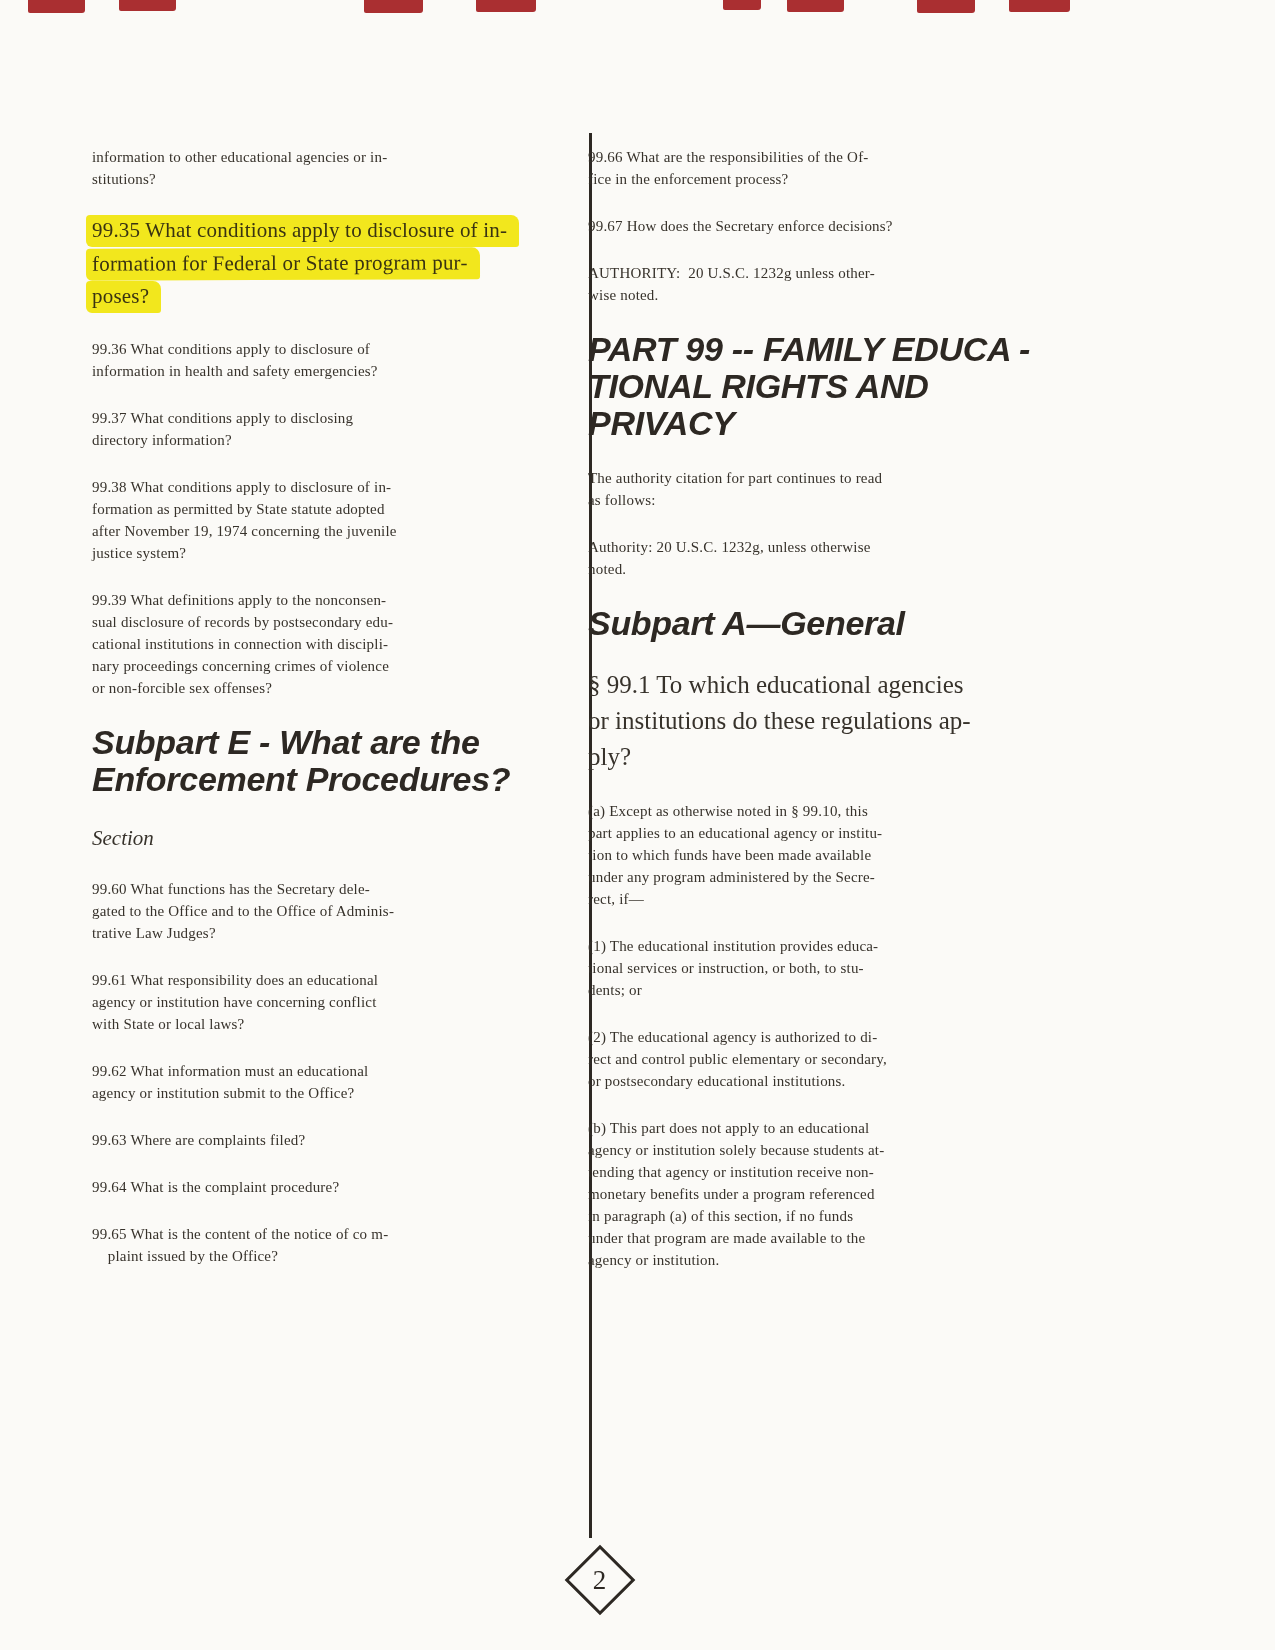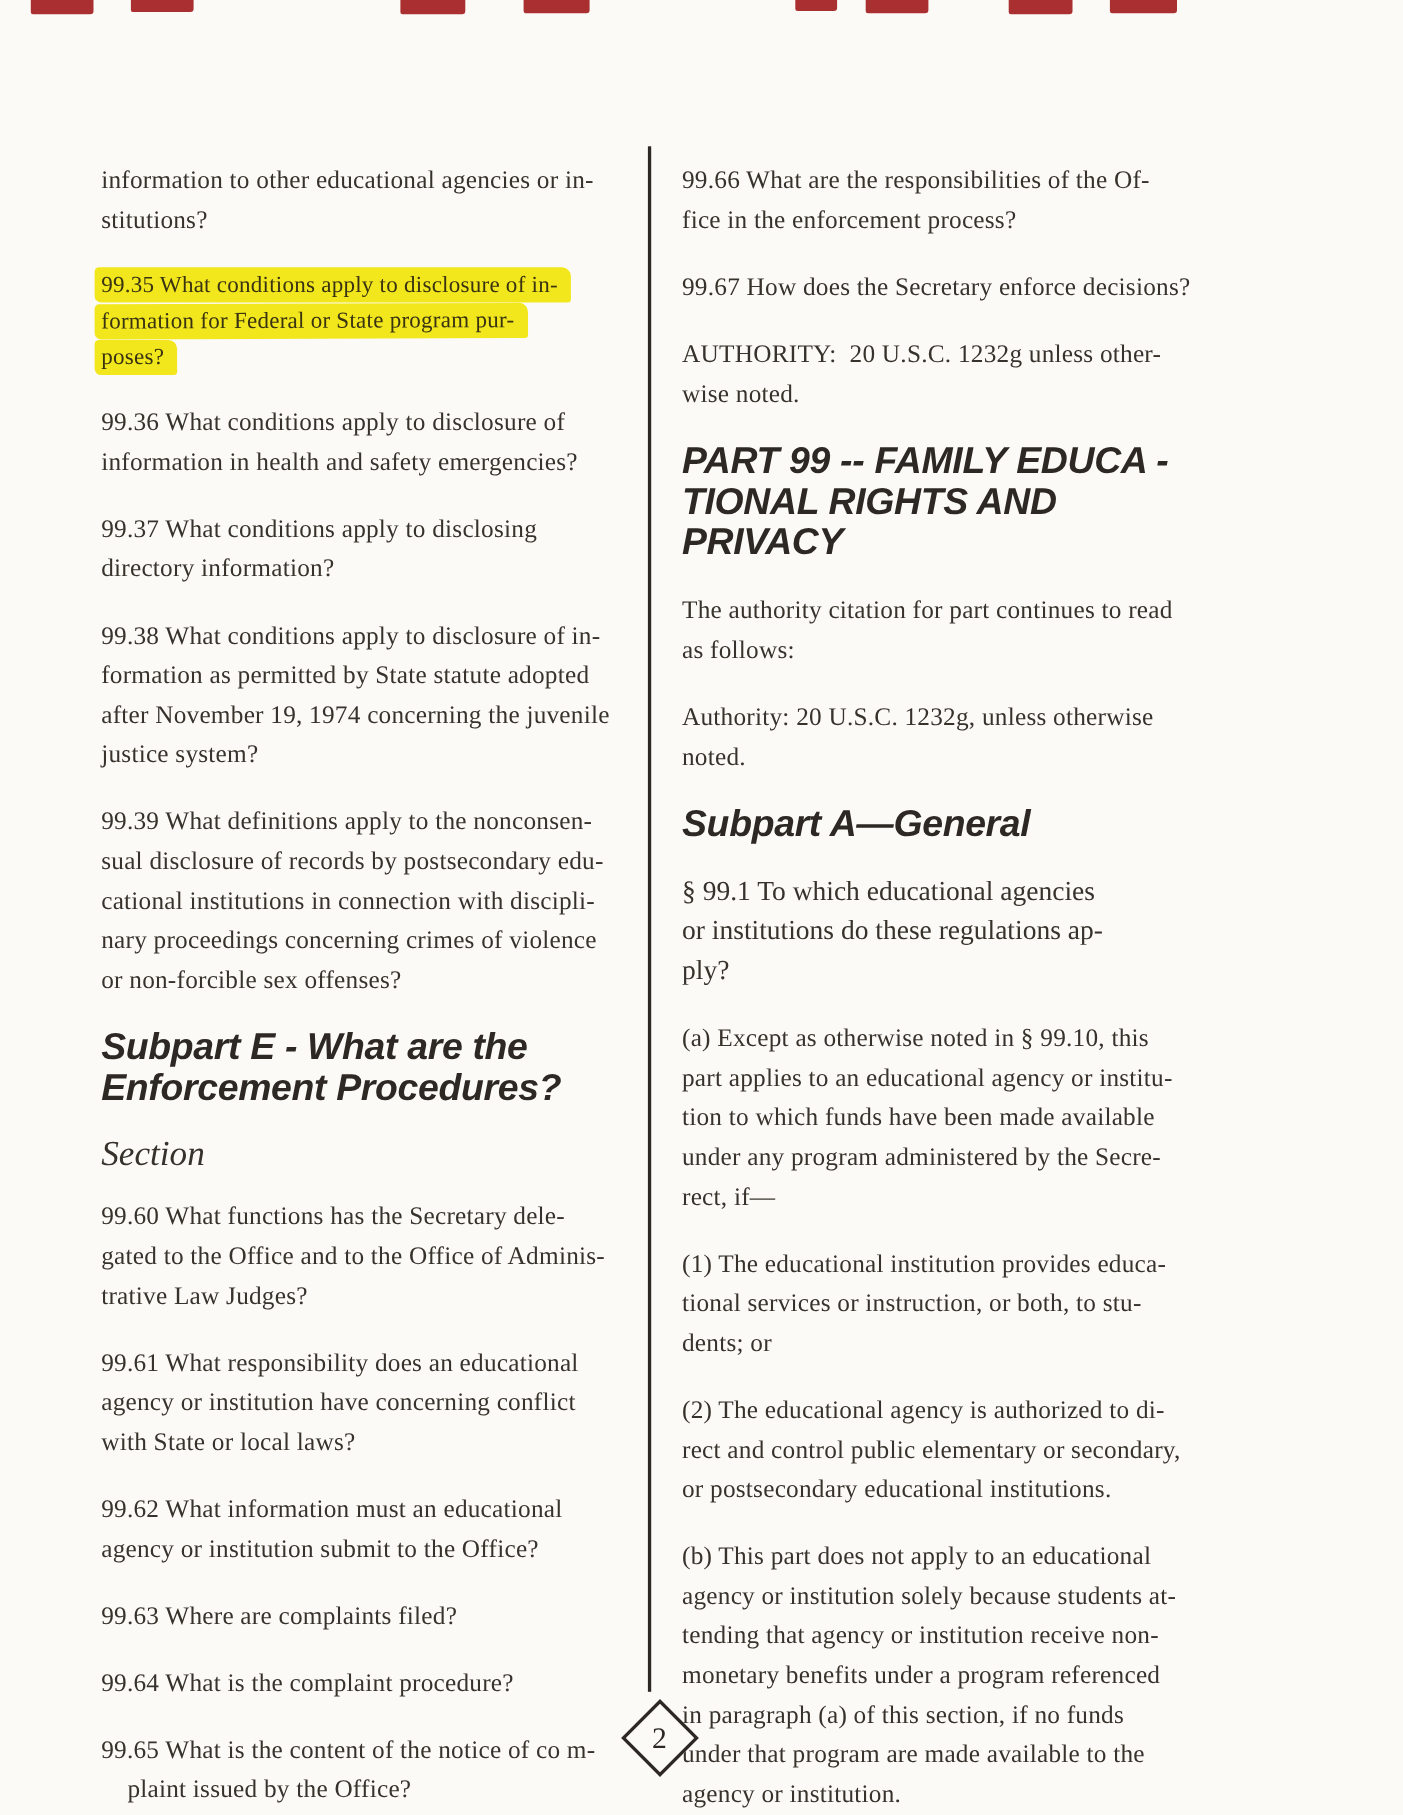--- a/index.html
+++ b/index.html
@@ -19,52 +19,52 @@
   .mark:nth-child(2){left:119px;width:57px;height:11px;}
   .mark:nth-child(3){left:364px;width:59px;height:13px;}
   .mark:nth-child(4){left:476px;width:60px;height:12px;}
   .mark:nth-child(5){left:723px;width:38px;height:10px;}
   .mark:nth-child(6){left:787px;width:57px;height:12px;}
   .mark:nth-child(7){left:917px;width:58px;height:13px;}
   .mark:nth-child(8){left:1009px;width:61px;height:12px;}
 
   .col{position:absolute;top:146px;}
   .col-left{left:92px;width:482px;}
-  .col-right{left:620px;width:478px;}
+  .col-right{left:588px;width:478px;}
 
   .divider{
     position:absolute;left:589px;top:133px;
     width:3px;height:1405px;
     background:var(--ink,#2d2823);
   }
 
   .para{
     white-space:pre-line;
-    font-size:23px;line-height:36px;
+    font-size:15px;line-height:22px;
     margin:0 0 25px 0;
     letter-spacing:.2px;
   }
   .h-sans{
     white-space:pre-line;
     font-family:"Liberation Sans","DejaVu Sans",sans-serif;
     font-weight:700;
     font-size:34px;line-height:37px;
     color:var(--ink,#2d2823);
     letter-spacing:-.3px;
     margin:2px 0 25px 0;
     font-style:italic;
   }
   .h-italic{
     white-space:pre-line;
     font-size:25px;line-height:36px;
     margin:0 0 25px 0;
   }
   .section-label{
     font-style:italic;
-    font-size:32px;line-height:30px;
+    font-size:21px;line-height:30px;
     margin:0 0 25px 0;
   }
   .hl-block{margin:0 0 25px 0;}
   .hl-line{
     display:table;
     background:var(--highlight,#f2e71d);
     padding:1px 12px 3px 6px;
     margin:0 0 1px -6px;
     border-radius:4px 8px 3px 6px;
   }

